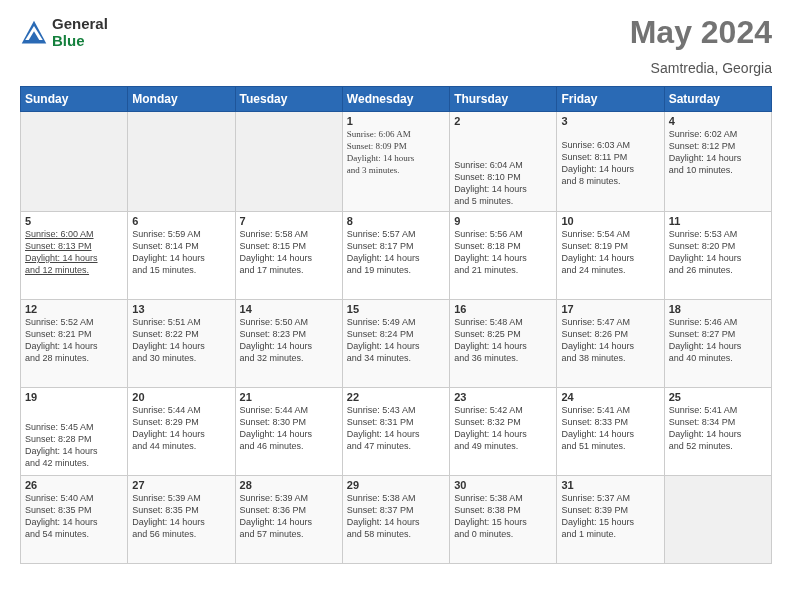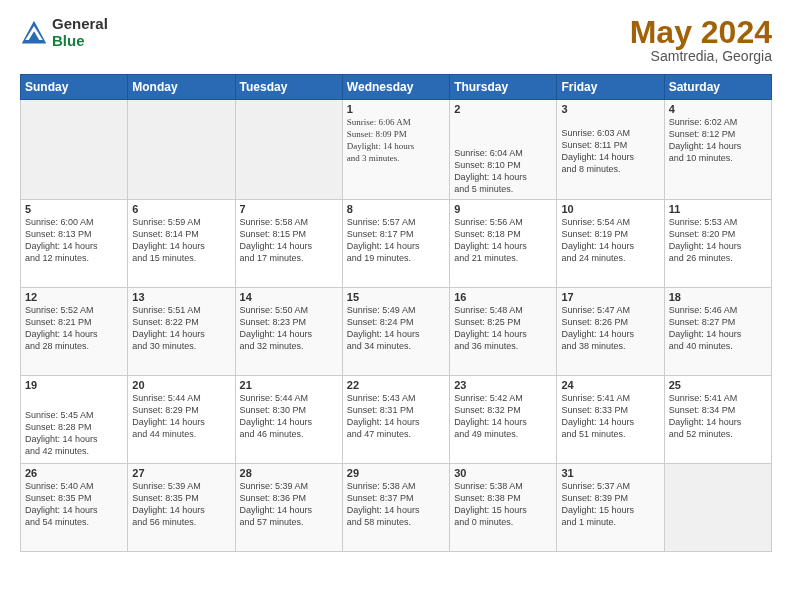--- a/index.html
+++ b/index.html
@@ -46,27 +46,27 @@
     .logo-icon {
       width: 28px;
       height: 28px;
     }
     .title-block {
       text-align: right;
     }
     .title-month {
       font-size: 32px;
       font-weight: bold;
-      color: #a16207;
+      color: #737373;
       line-height: 1;
     }
     .title-location {
       font-size: 14px;
       color: #555;
-      margin-top: 0;
+      margin-top: 12px;
     }
     table {
       width: 100%;
       border-collapse: collapse;
       table-layout: fixed;
       padding-left: 44px;
     }
     thead th {
       background: #2a6ab5;
       color: #fff;
@@ -168,21 +168,21 @@
             <span class="day-number">4</span>
             <div class="day-info" style="white-space: pre-line;">Sunrise: 6:02 AM
 Sunset: 8:12 PM
 Daylight: 14 hours
 and 10 minutes.</div>
           </td>
         </tr>
         <tr>
           <td>
             <span class="day-number">5</span>
-            <div class="day-info" style="white-space: pre-line;">Sunrise: 6:00 AM
+            <div class="day-info" style="white-space: pre-line; text-decoration: underline;">Sunrise: 6:00 AM
 Sunset: 8:13 PM
 Daylight: 14 hours
 and 12 minutes.</div>
           </td>
           <td>
             <span class="day-number">6</span>
             <div class="day-info" style="white-space: pre-line;">Sunrise: 5:59 AM
 Sunset: 8:14 PM
 Daylight: 14 hours
 and 15 minutes.</div>

